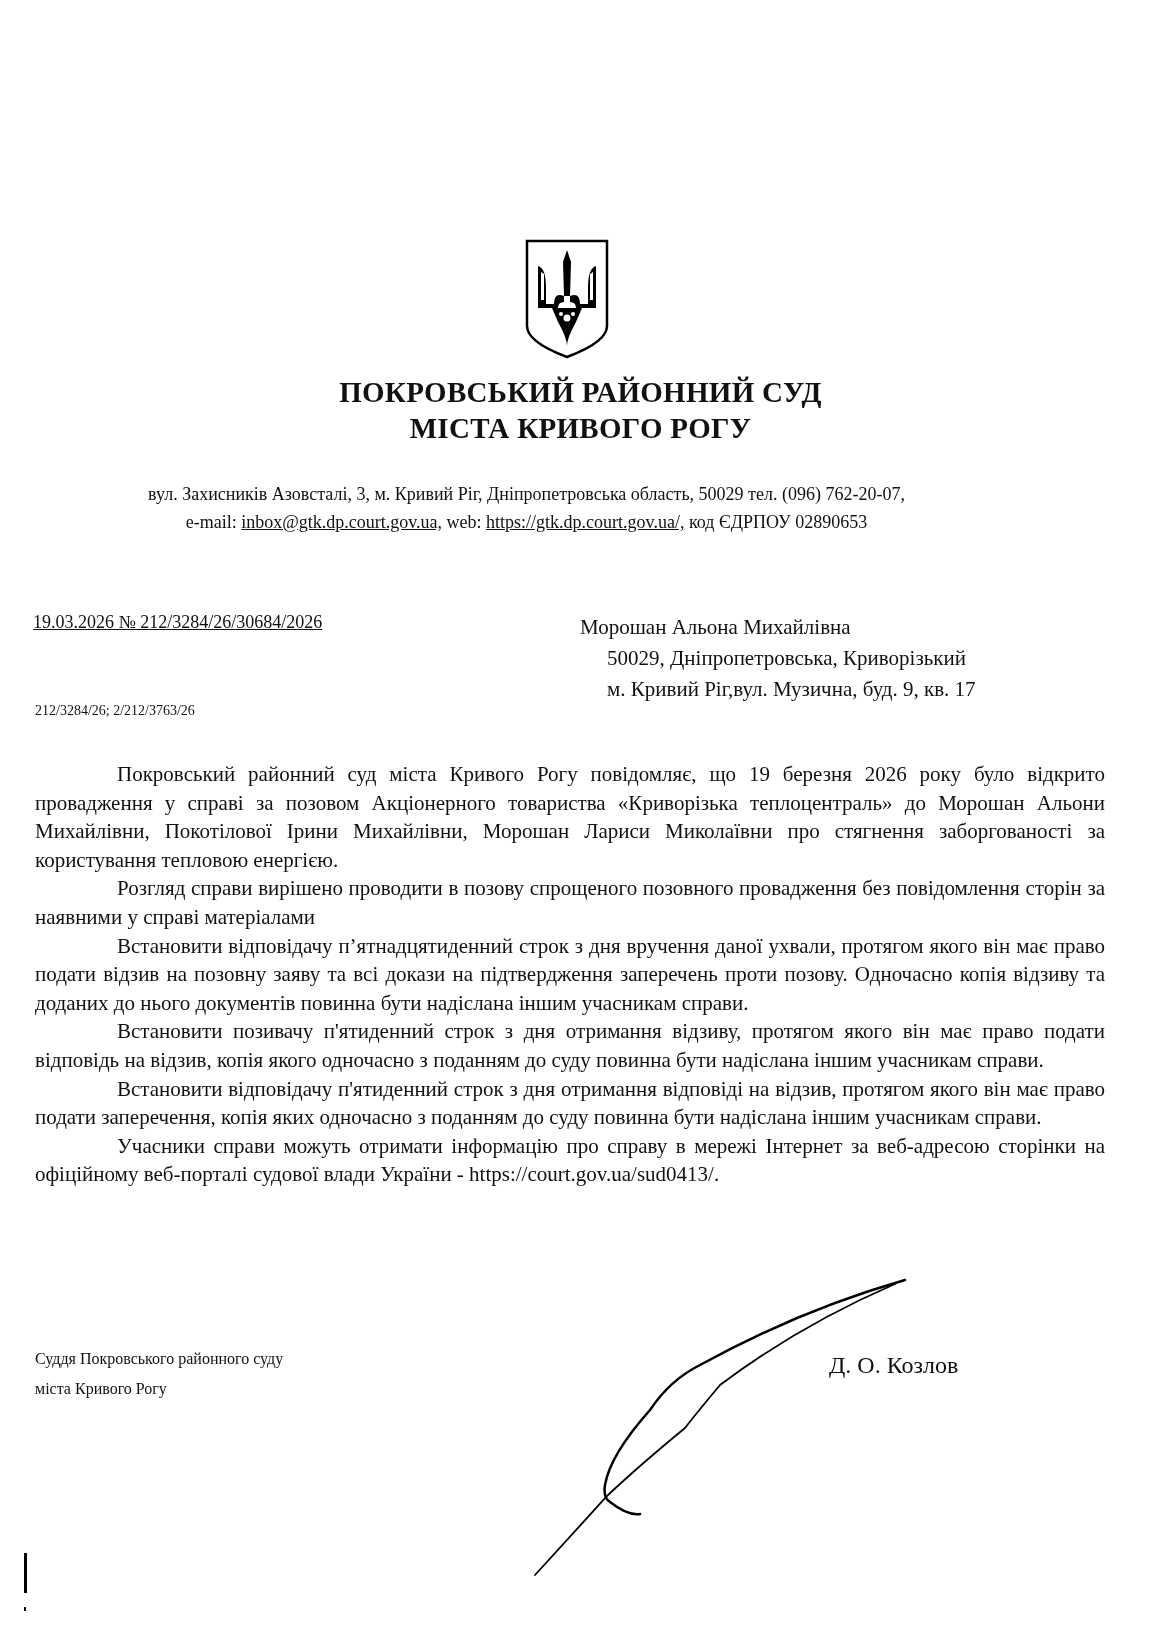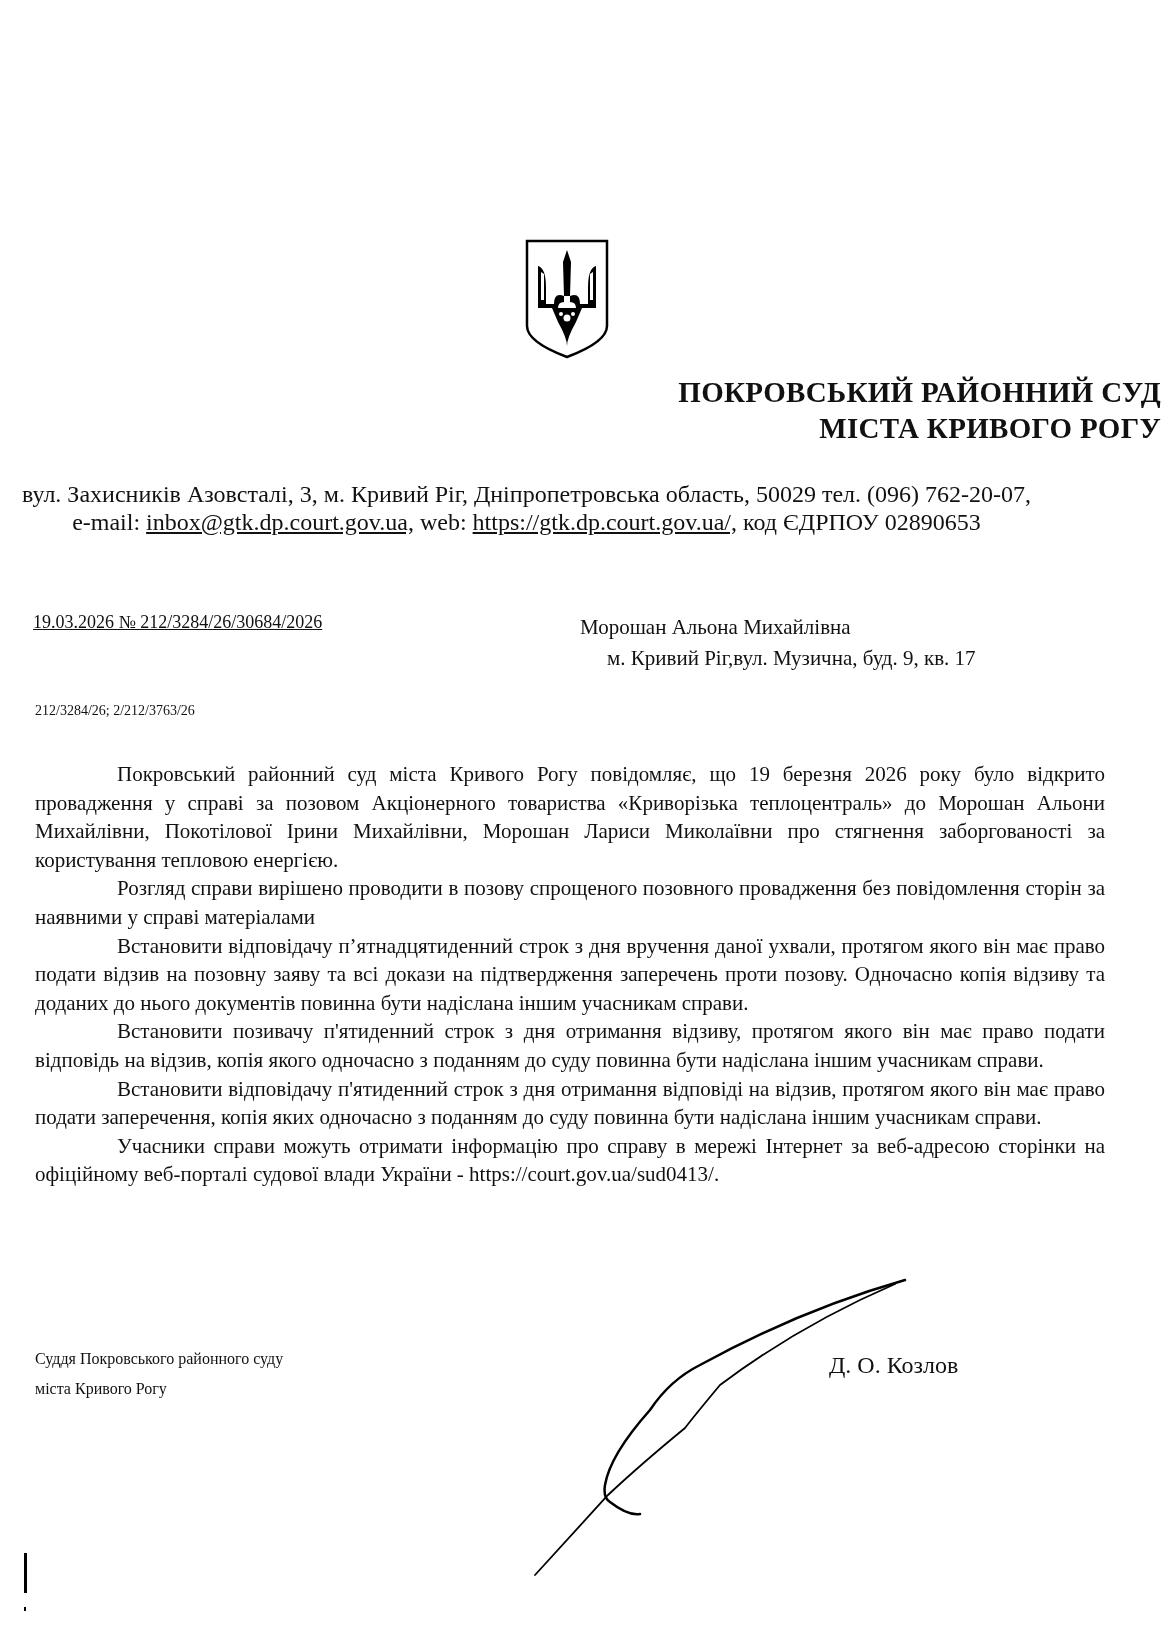--- a/index.html
+++ b/index.html
@@ -1,22 +1,22 @@
 <!DOCTYPE html>
 <html><head>
 <meta charset="utf-8">
 <style>
   html, body { margin: 0; padding: 0; background: #ffffff; }
   body { width: 1161px; height: 1636px; position: relative; overflow: hidden;
          font-family: "Liberation Serif", "DejaVu Serif", serif; color: #111; }
   .abs { position: absolute; }
   .emblem { left: 524px; top: 238px; width: 86px; width: 86px; height: 122px; }
-  .court-name { left: 0; width: 1161px; top: 374px; text-align: right;
+  .court-name { left: 0; width: 1161px; top: 374px; text-align: center;
                 font-weight: bold; font-size: 29px; line-height: 36px; letter-spacing: 0.3px; }
-  .contacts { left: 0; width: 1053px; top: 480px; text-align: center; font-size: 24px; line-height: 28px; }
+  .contacts { left: 0; width: 1053px; top: 480px; text-align: center; font-size: 18px; line-height: 28px; }
   .contacts u { text-decoration: underline; }
   .ref { left: 33px; top: 612px; font-size: 18px; text-decoration: underline; }
   .case-nums { left: 35px; top: 703px; font-size: 14px; }
   .recipient { left: 580px; top: 612px; font-size: 21px; line-height: 31px; }
   .recipient .indent { padding-left: 27px; display: block; }
   .body-text { left: 35px; top: 760px; width: 1070px; font-size: 21px; line-height: 28.6px; text-align: justify; }
   .body-text p { margin: 0; text-indent: 82px; }
   .sig-title { left: 35px; top: 1344px; font-size: 16px; line-height: 30px; }
   .sig-name { left: 829px; top: 1352px; font-size: 24px; }
   .signature { left: 500px; top: 1270px; width: 420px; height: 330px; }
@@ -53,20 +53,21 @@
     <u>https://gtk.dp.court.gov.ua/,</u>
     <span>код ЄДРПОУ 02890653</span>
   </div>
 </div>
 
 <div class="abs ref">19.03.2026 № 212/3284/26/30684/2026</div>
 <div class="abs case-nums">212/3284/26; 2/212/3763/26</div>
 
 <div class="abs recipient">
   <div>Морошан Альона Михайлівна</div>
+  <span class="indent">50029, Дніпропетровська, Криворізький</span>
   <span class="indent">м. Кривий Ріг,вул. Музична, буд. 9, кв. 17</span>
 </div>
 
 <div class="abs body-text">
   <p>Покровський районний суд міста Кривого Рогу повідомляє, що 19 березня 2026 року було відкрито провадження у справі за позовом Акціонерного товариства «Криворізька теплоцентраль» до  Морошан Альони Михайлівни, Покотілової Ірини Михайлівни, Морошан Лариси Миколаївни про стягнення заборгованості за користування тепловою енергією.</p>
   <p>Розгляд справи вирішено проводити в позову спрощеного позовного провадження без повідомлення сторін за наявними у справі матеріалами</p>
   <p>Встановити відповідачу п’ятнадцятиденний строк з дня вручення даної ухвали, протягом якого він має право подати відзив на позовну заяву та всі докази на підтвердження заперечень проти позову. Одночасно копія відзиву та доданих до нього документів повинна бути надіслана іншим учасникам справи.</p>
   <p>Встановити позивачу п'ятиденний строк з дня отримання відзиву, протягом якого він має право подати відповідь на відзив, копія якого одночасно з поданням до суду повинна бути надіслана іншим учасникам справи.</p>
   <p>Встановити відповідачу п'ятиденний строк з дня отримання відповіді на відзив, протягом якого він має право подати заперечення, копія яких одночасно з поданням до суду повинна бути надіслана іншим учасникам справи.</p>
   <p>Учасники справи можуть отримати інформацію про справу в мережі Інтернет за веб-адресою сторінки на офіційному веб-порталі судової влади України - https://court.gov.ua/sud0413/.</p>

